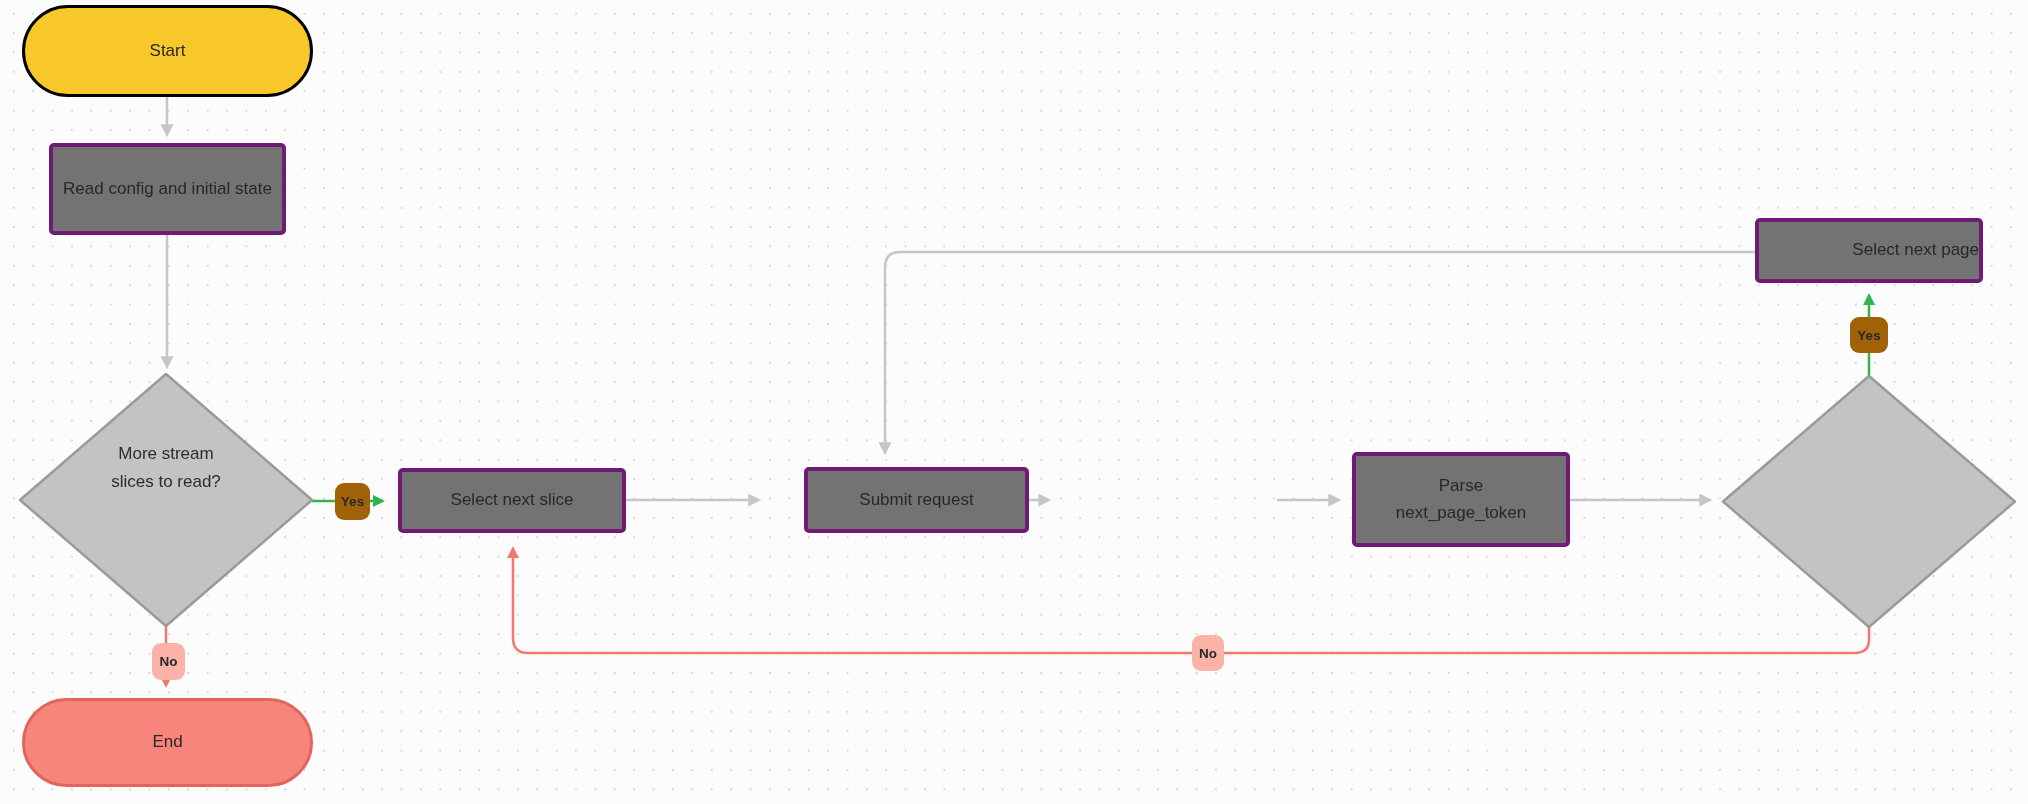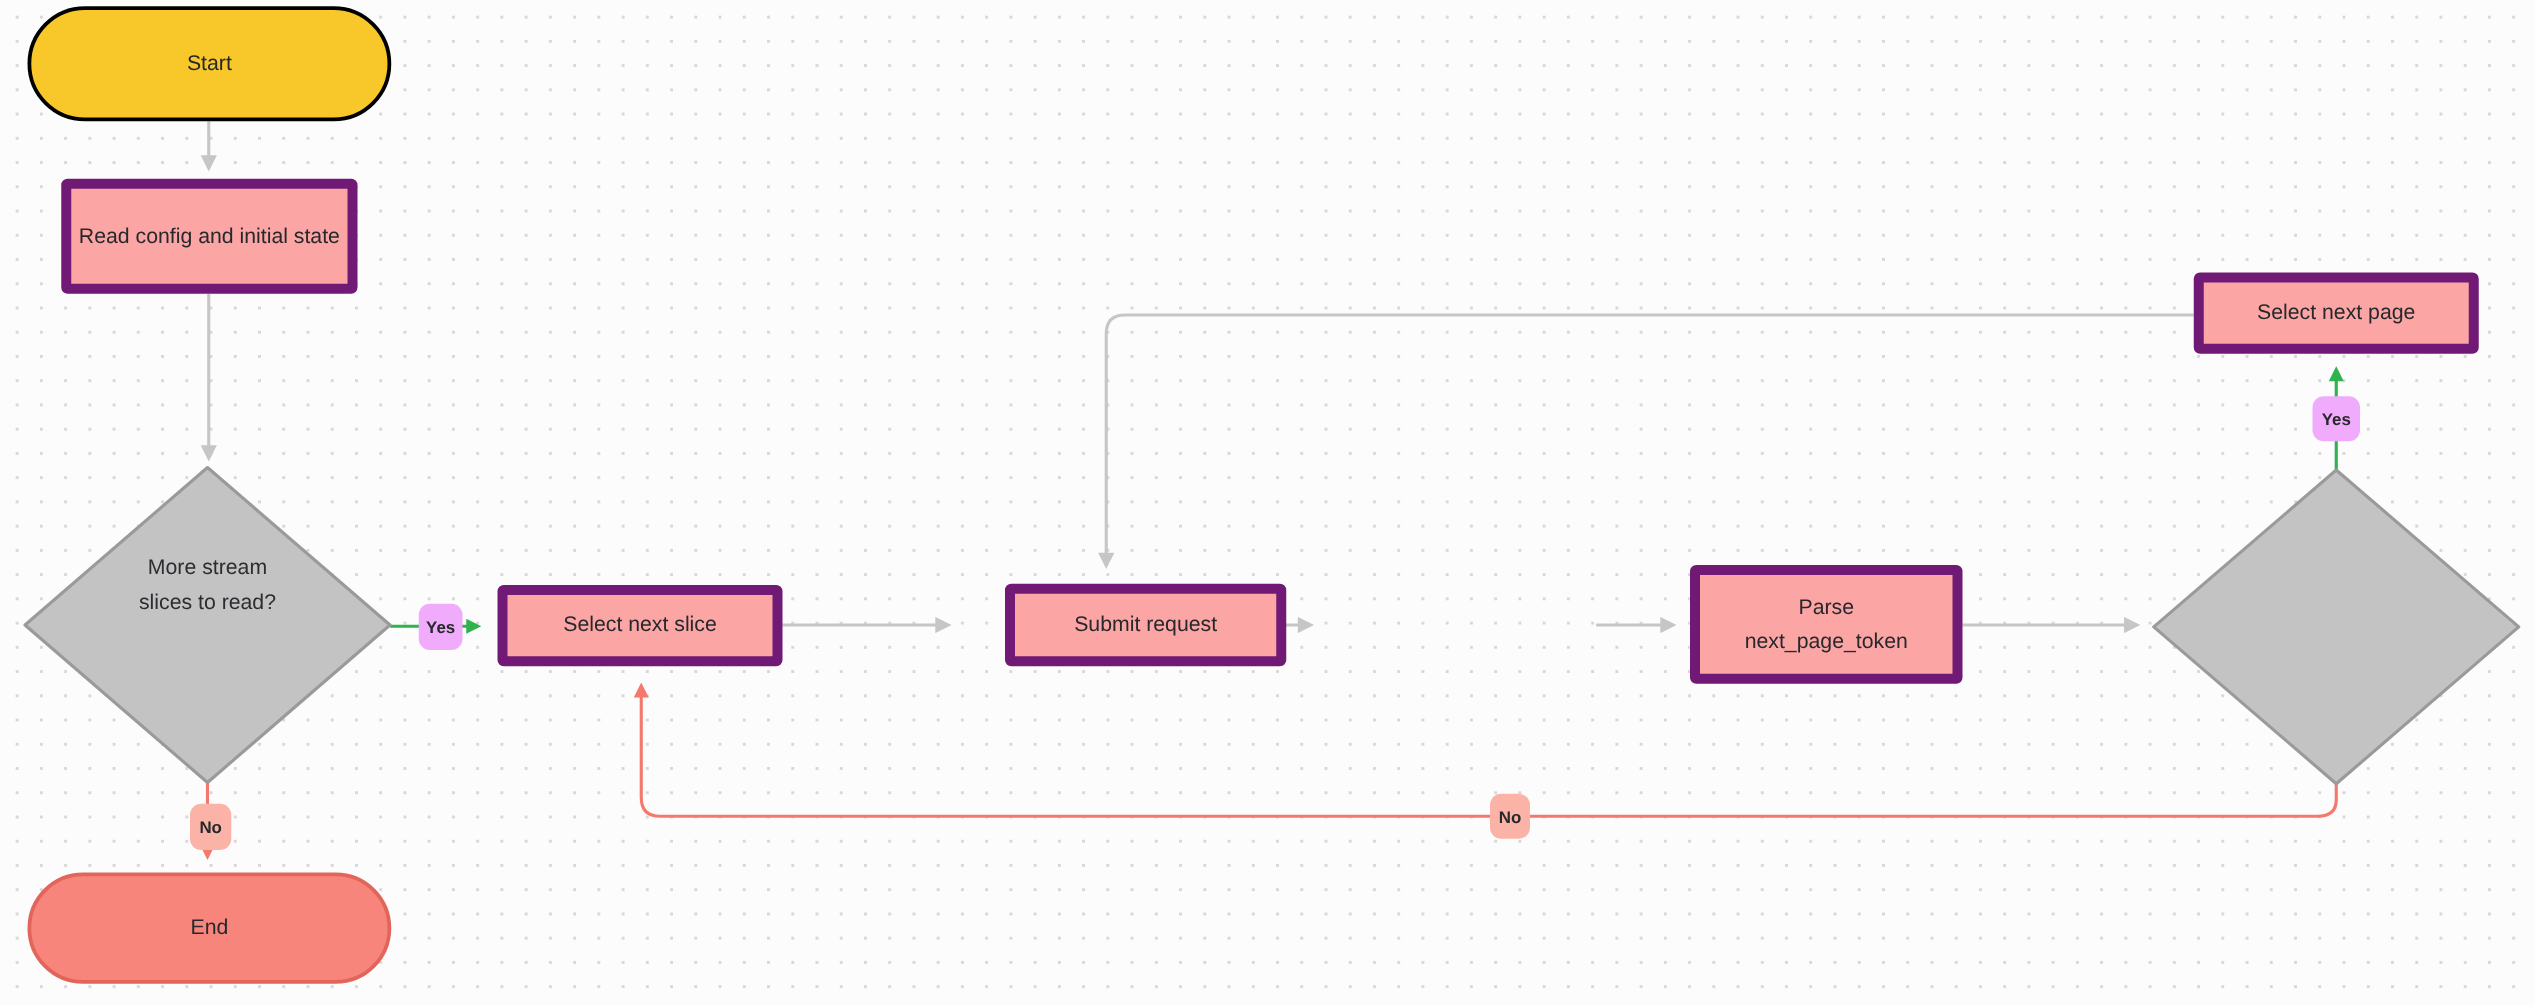--- a/index.html
+++ b/index.html
@@ -19,22 +19,22 @@
   .node {
     position: absolute; z-index: 2;
     display: flex; align-items: center; justify-content: center;
     text-align: center;
     font-size: 17px; font-weight: 500; color: #26282B;
     line-height: 1.55;
     white-space: pre-line;
     box-sizing: border-box;
   }
   .process {
-    background: #fca5a5;
-    border: 8px solid #701a75;
+    background: #737373;
+    border: 4px solid #701a75;
     border-radius: 5px;
     padding: 4px 0;
   }
   .terminator-start {
     background: #F8C82B;
     border: 3px solid #000000;
     border-radius: 46px;
   }
   .terminator-end {
     background: #F8857B;
@@ -49,31 +49,31 @@
     line-height: 1.65;
     background: transparent;
   }
   .chip {
     position: absolute; z-index: 3;
     display: flex; align-items: center; justify-content: center;
     font-size: 13.5px; font-weight: 600; color: #26282B;
     border-radius: 9px;
     box-sizing: border-box;
   }
-  .chip-yes { background: #f0abfc; }
+  .chip-yes { background: #a16207; }
   .chip-no  { background: #FBB3A7; }
 
   
   #node-start            { left: 22px;   top: 5px;   width: 291px; height: 92px; }
   #node-read-config      { left: 49px;   top: 143px; width: 237px; height: 92px; }
   #node-select-next-slice{ left: 398px;  top: 468px; width: 228px; height: 65px; }
   #node-submit-request   { left: 804px;  top: 467px; width: 225px; height: 66px; }
   #node-extract-records  { left: 1062px; top: 457px; width: 215px; height: 89px; }
   #node-parse-token      { left: 1352px; top: 452px; width: 218px; height: 95px; }
-  #node-select-next-page { left: 1755px; top: 218px; width: 228px; height: 65px; }
+  #node-select-next-page { left: 1755px; top: 218px; width: 228px; height: 65px; justify-content: flex-end; }
   #node-end              { left: 22px;   top: 698px; width: 291px; height: 89px; }
 
   #label-more-slices { left: 96px;   top: 440px; width: 140px; height: 120px; }
   #label-more-pages  { left: 1804px; top: 442px; width: 130px; height: 120px; }
 
   #chip-slices-yes { left: 335px;  top: 483px; width: 35px; height: 37px; }
   #chip-slices-no  { left: 152px;  top: 643px; width: 33px; height: 37px; }
   #chip-pages-yes  { left: 1850px; top: 317px; width: 38px; height: 36px; }
   #chip-pages-no   { left: 1192px; top: 635px; width: 32px; height: 36px; }
 </style>

